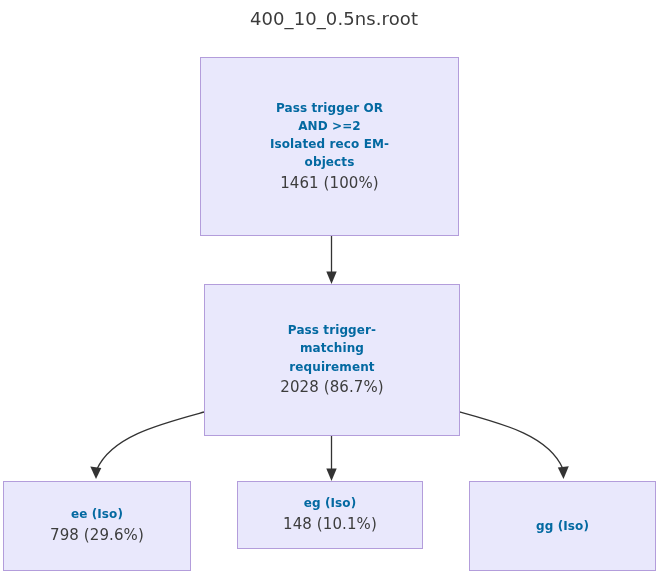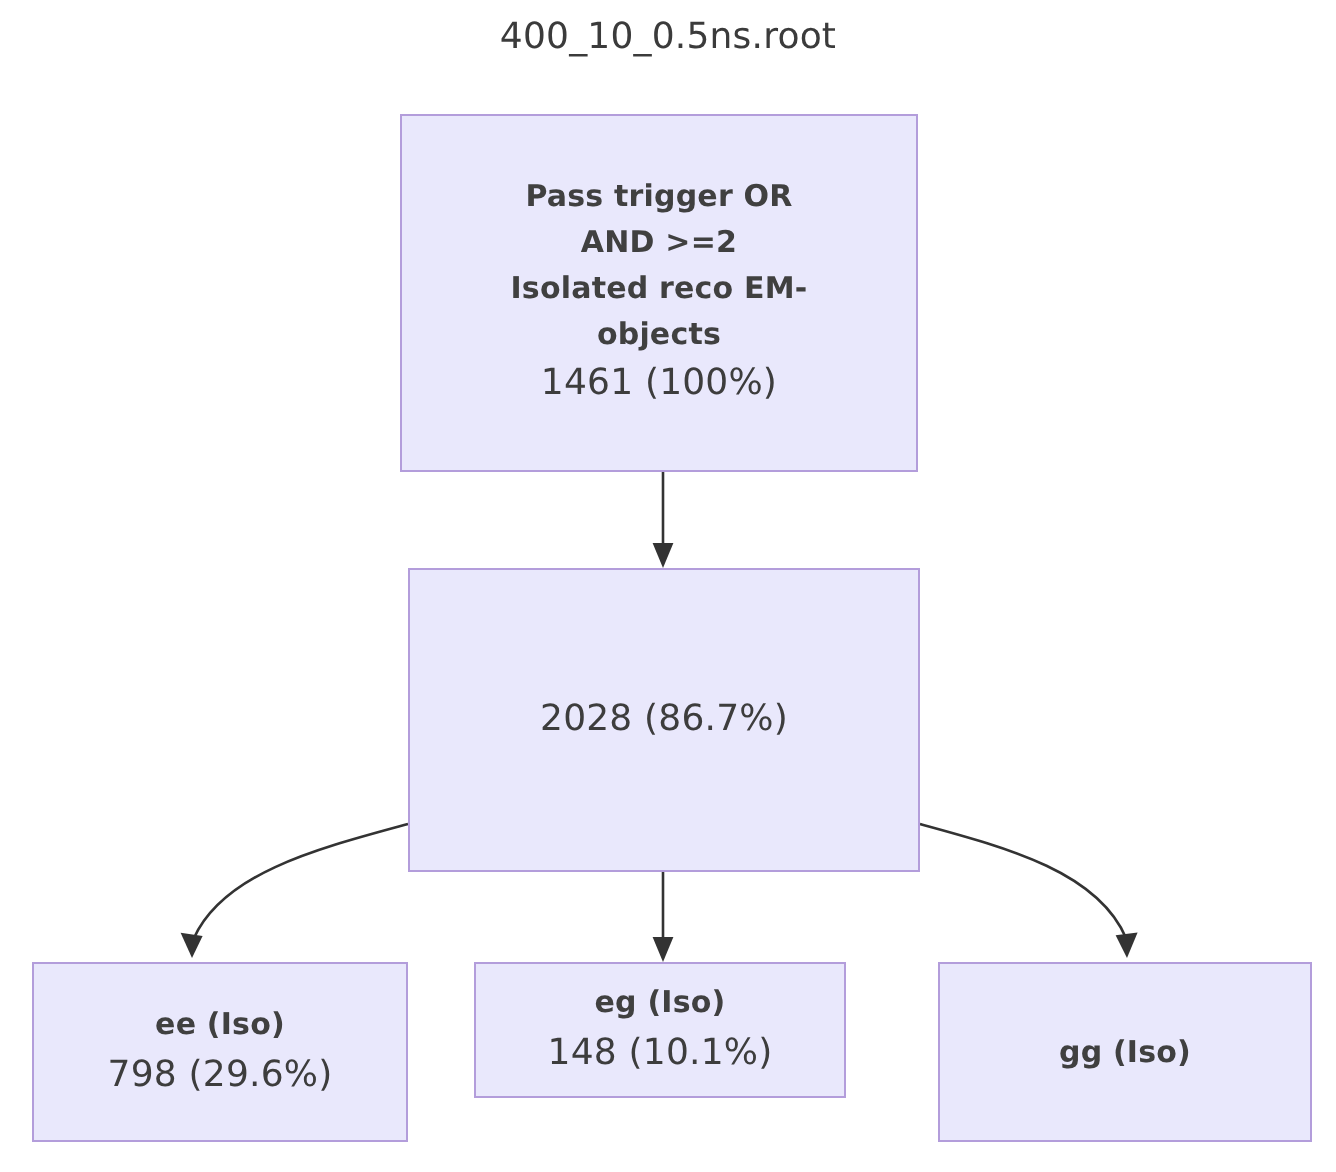--- a/index.html
+++ b/index.html
@@ -45,49 +45,49 @@
     border: 1.3px solid #b39ddb;
     display: flex;
     flex-direction: column;
     align-items: center;
     justify-content: center;
     text-align: center;
     z-index: 2;
   }
   .node-label {
     font-weight: bold;
-    font-size: 15px;
-    color: #404040;
+    font-size: 12px;
+    color: #0369a1;
     line-height: 1.52;
     white-space: pre-line;
     letter-spacing: 0.1px;
   }
   .node-count {
     font-weight: normal;
-    font-size: 18px;
+    font-size: 15px;
     color: #3d3d3d;
     line-height: 1.52;
     letter-spacing: 0.1px;
   }
   #node-root {
     left: 200px;
     top: 57px;
     width: 259px;
     height: 179px;
   }
   #node-root .node-label { max-width: 215px; }
   #node-match {
     left: 204px;
     top: 284px;
     width: 256px;
     height: 152px;
   }
   #node-match .node-label { max-width: 190px; }
   #node-ee {
-    left: 16px;
+    left: 3px;
     top: 481px;
     width: 188px;
     height: 90px;
   }
   #node-eg {
     left: 237px;
     top: 481px;
     width: 186px;
     height: 68px;
   }
@@ -139,20 +139,23 @@
 
   <div class="node" id="node-root">
     <div class="node-label">Pass trigger OR
 AND &gt;=2
 Isolated reco EM-
 objects</div>
     <div class="node-count">1461 (100%)</div>
   </div>
 
   <div class="node" id="node-match">
+    <div class="node-label">Pass trigger-
+matching
+requirement</div>
     <div class="node-count">2028 (86.7%)</div>
   </div>
 
   <div class="node" id="node-ee">
     <div class="node-label">ee (Iso)</div>
     <div class="node-count">798 (29.6%)</div>
   </div>
 
   <div class="node" id="node-eg">
     <div class="node-label">eg (Iso)</div>

